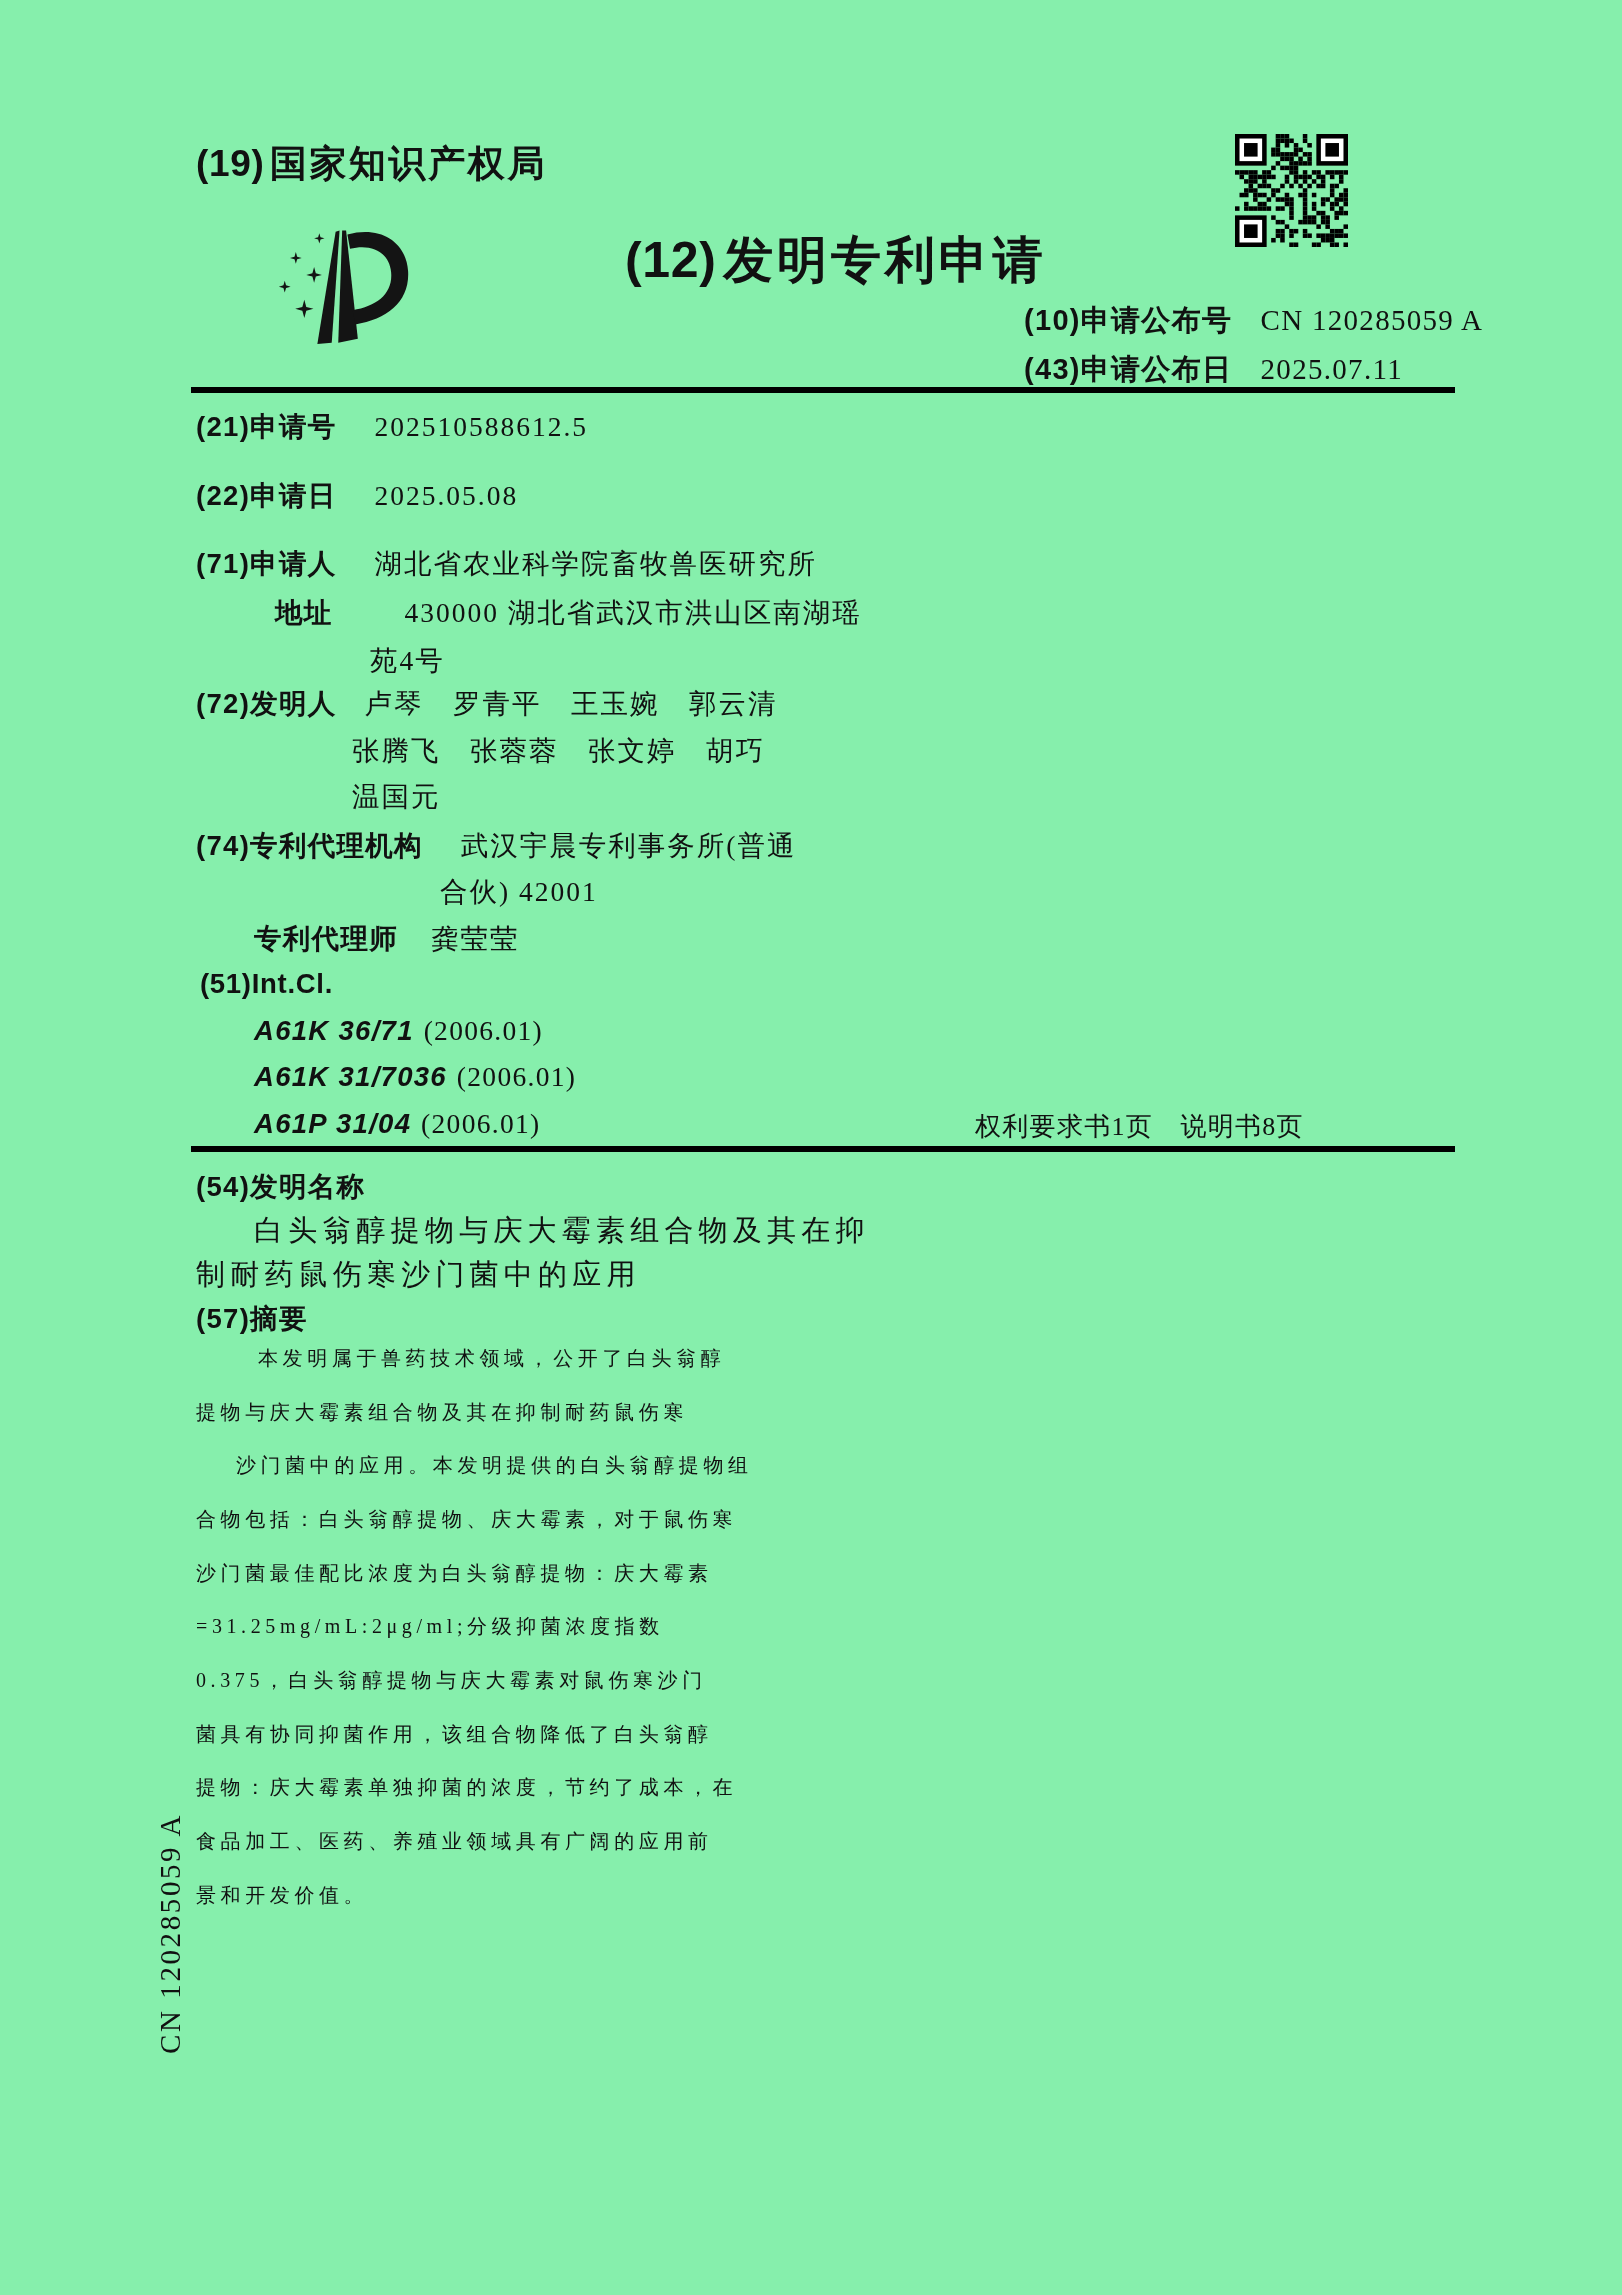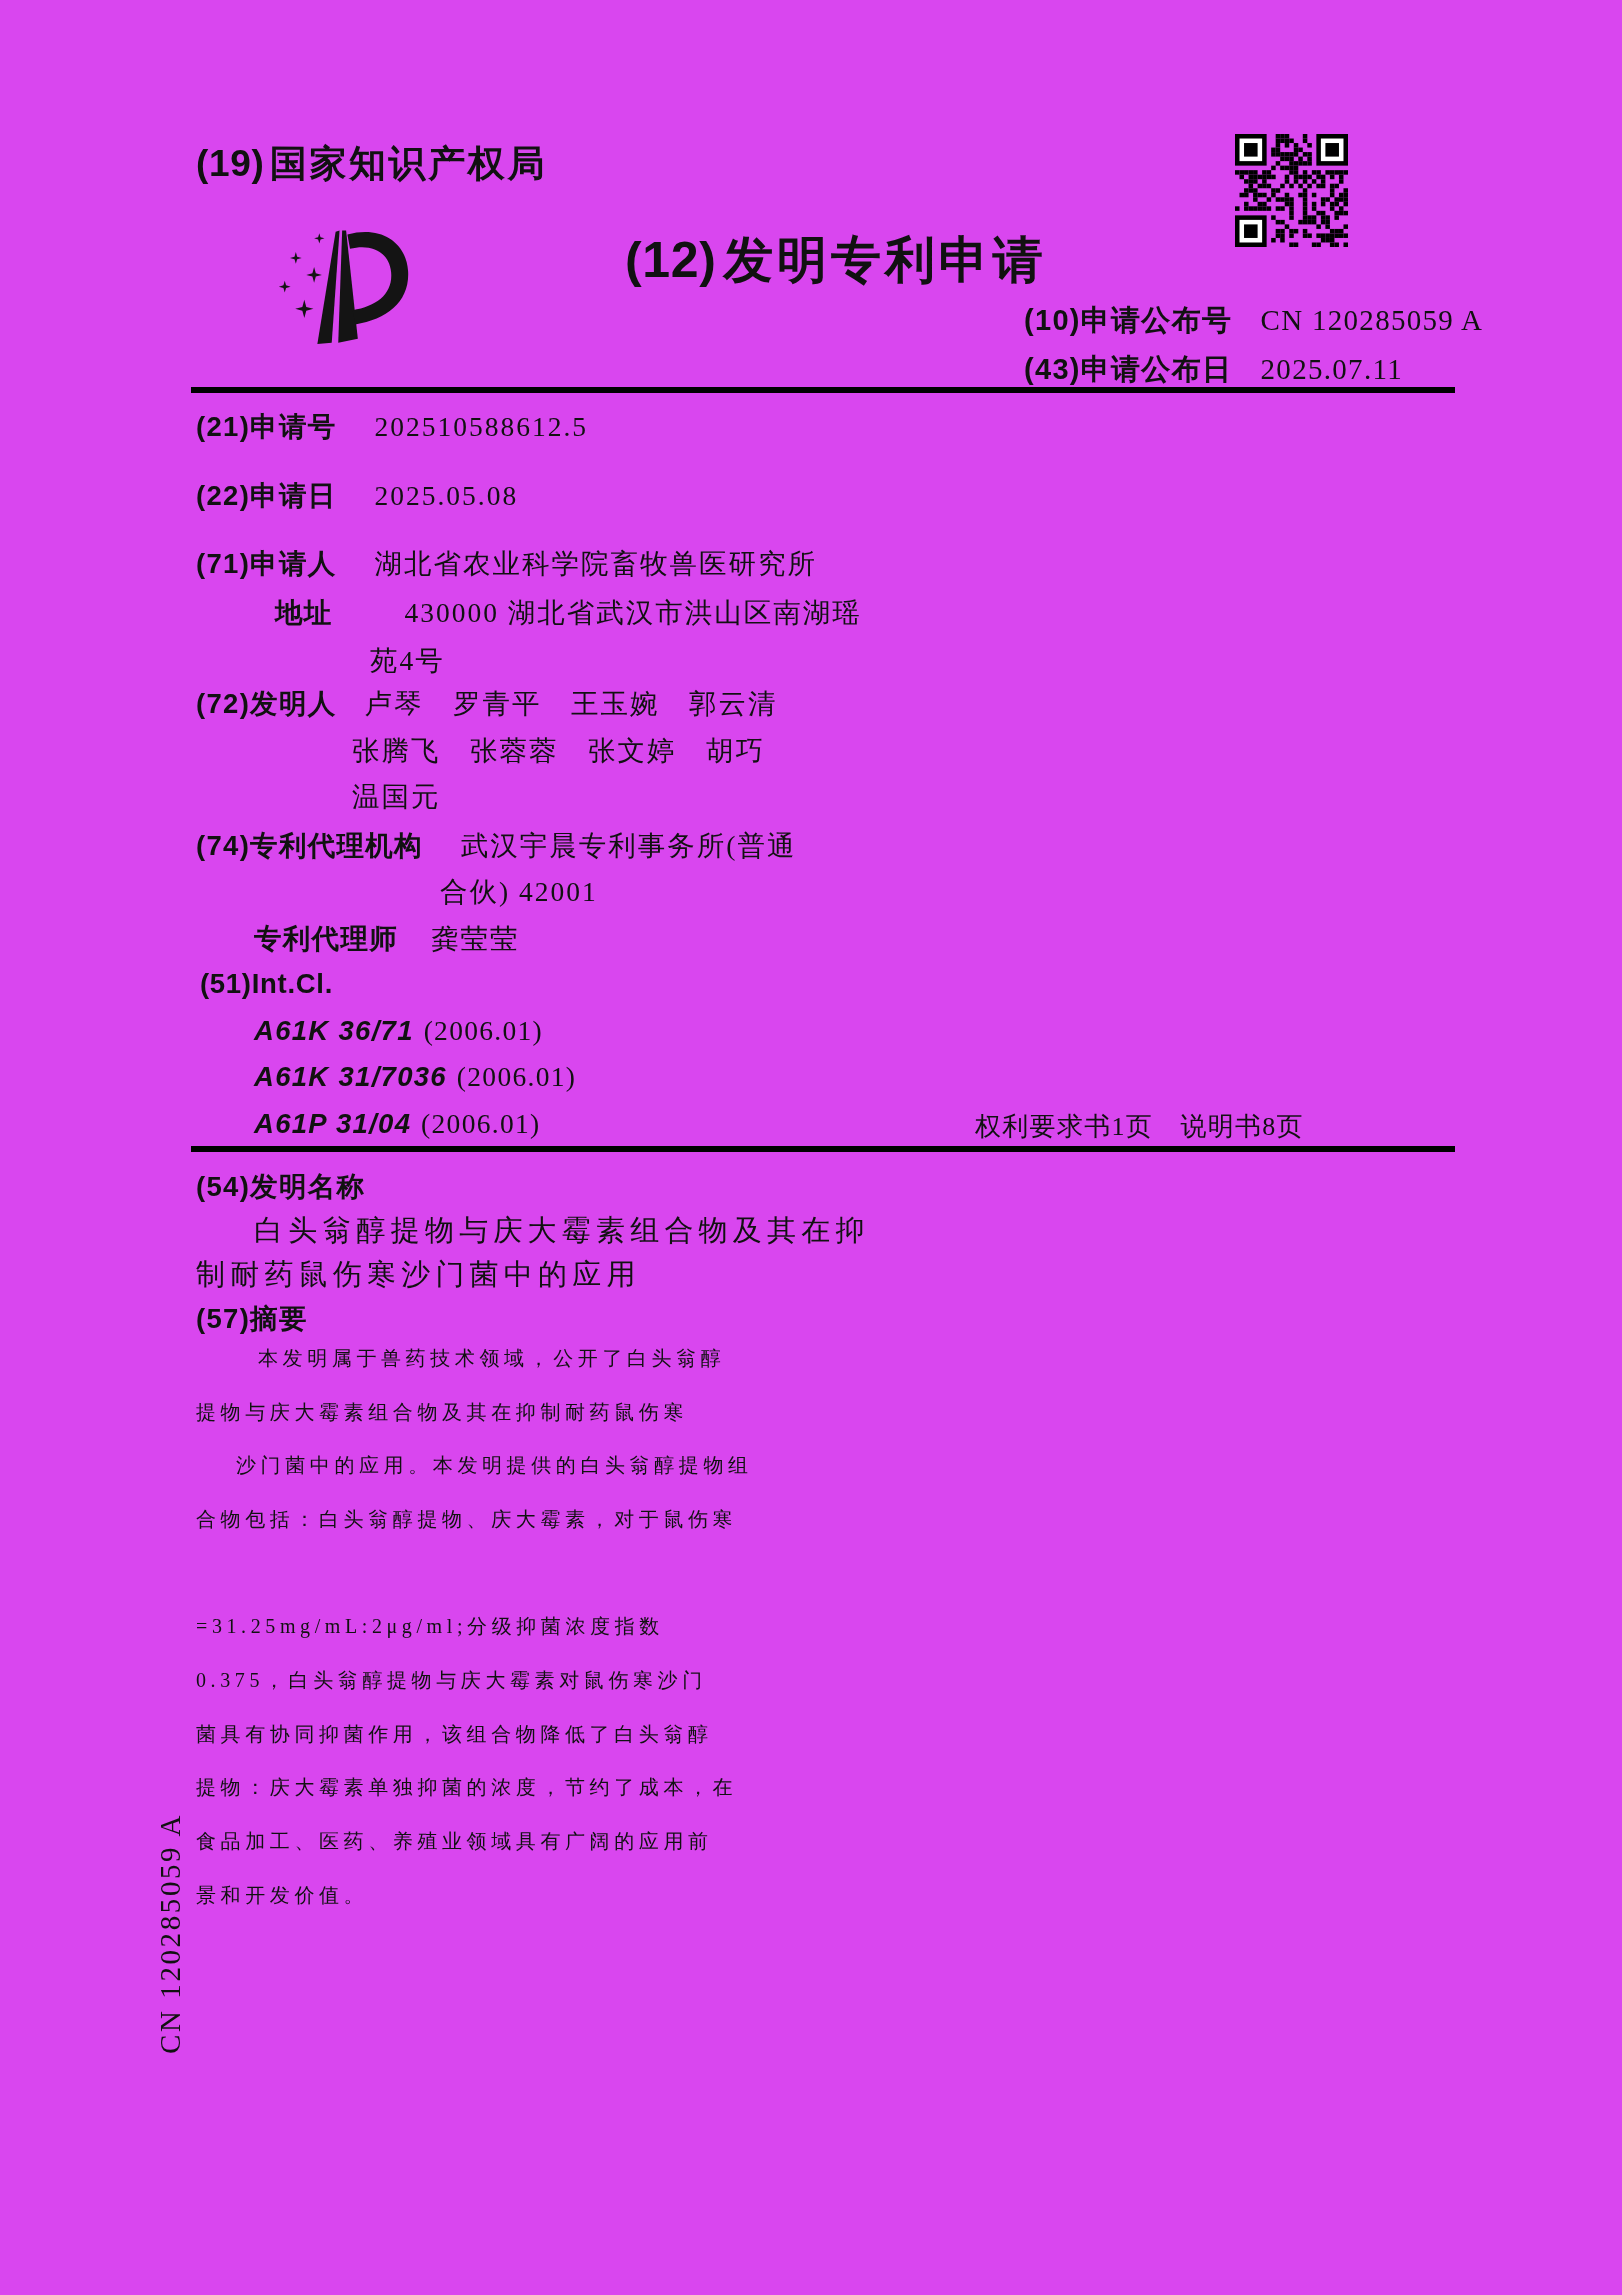--- a/index.html
+++ b/index.html
@@ -1,17 +1,17 @@
 <!DOCTYPE html>
 <html style="font-size:10.5px"><head>
 <meta charset="utf-8">
 <style>
   html,body{margin:0;padding:0;background:#888;}
   #page{
-    position:relative;width:1623px;height:2295px;background:#d946ef;
+    position:relative;width:1623px;height:2295px;background:#86efac;
     font-family:"Liberation Serif","DejaVu Serif",serif;color:#111;overflow:hidden;
   }
   .row{position:absolute;white-space:nowrap;line-height:1.15;font-size:27.5px;}
   .lbl{font-family:"Liberation Sans","DejaVu Sans",sans-serif;font-weight:bold;letter-spacing:1.3px;}
   .val{font-family:"Liberation Serif","DejaVu Serif",serif;letter-spacing:2px;margin-left:31px;}
   .val-tight{margin-left:21px;}
   .cont{position:absolute;white-space:nowrap;line-height:1.15;font-size:27.5px;letter-spacing:2px;}
   .ipc-code{font-family:"Liberation Sans","DejaVu Sans",sans-serif;font-weight:bold;font-style:italic;letter-spacing:1.3px;}
   .ipc-ver{margin-left:3px;letter-spacing:1.3px;}
   .rule{position:absolute;background:#000;height:5.9px;width:1264px;left:191px;}
@@ -357,20 +357,21 @@
   <div class="title-line" style="left:254px;top:1216px;">白头翁醇提物与庆大霉素组合物及其在抑</div>
   <div class="title-line" style="left:196px;top:1260px;">制耐药鼠伤寒沙门菌中的应用</div>
 
   <div class="row" style="left:196px;top:1303px;">
     <span class="lbl">(57)摘要</span>
   </div>
   <div class="abstract-line" style="top:1348px;padding-left:62px;">本发明属于兽药技术领域，公开了白头翁醇</div>
   <div class="abstract-line" style="top:1402px;">提物与庆大霉素组合物及其在抑制耐药鼠伤寒</div>
   <div class="abstract-line" style="top:1455px;margin-left:40px;">沙门菌中的应用。本发明提供的白头翁醇提物组</div>
   <div class="abstract-line" style="top:1509px;">合物包括：白头翁醇提物、庆大霉素，对于鼠伤寒</div>
+  <div class="abstract-line" style="top:1563px;">沙门菌最佳配比浓度为白头翁醇提物：庆大霉素</div>
   <div class="abstract-line" style="top:1616px;">=31.25mg/mL:2μg/ml;分级抑菌浓度指数</div>
   <div class="abstract-line" style="top:1670px;">0.375，白头翁醇提物与庆大霉素对鼠伤寒沙门</div>
   <div class="abstract-line" style="top:1724px;">菌具有协同抑菌作用，该组合物降低了白头翁醇</div>
   <div class="abstract-line" style="top:1831px;">食品加工、医药、养殖业领域具有广阔的应用前</div>
   <div class="abstract-line" style="top:1777px;">提物：庆大霉素单独抑菌的浓度，节约了成本，在</div>
   <div class="abstract-line" style="top:1885px;">景和开发价值。</div>
 
   <div id="vertical-id">CN 120285059 A</div>
 
 </div>

